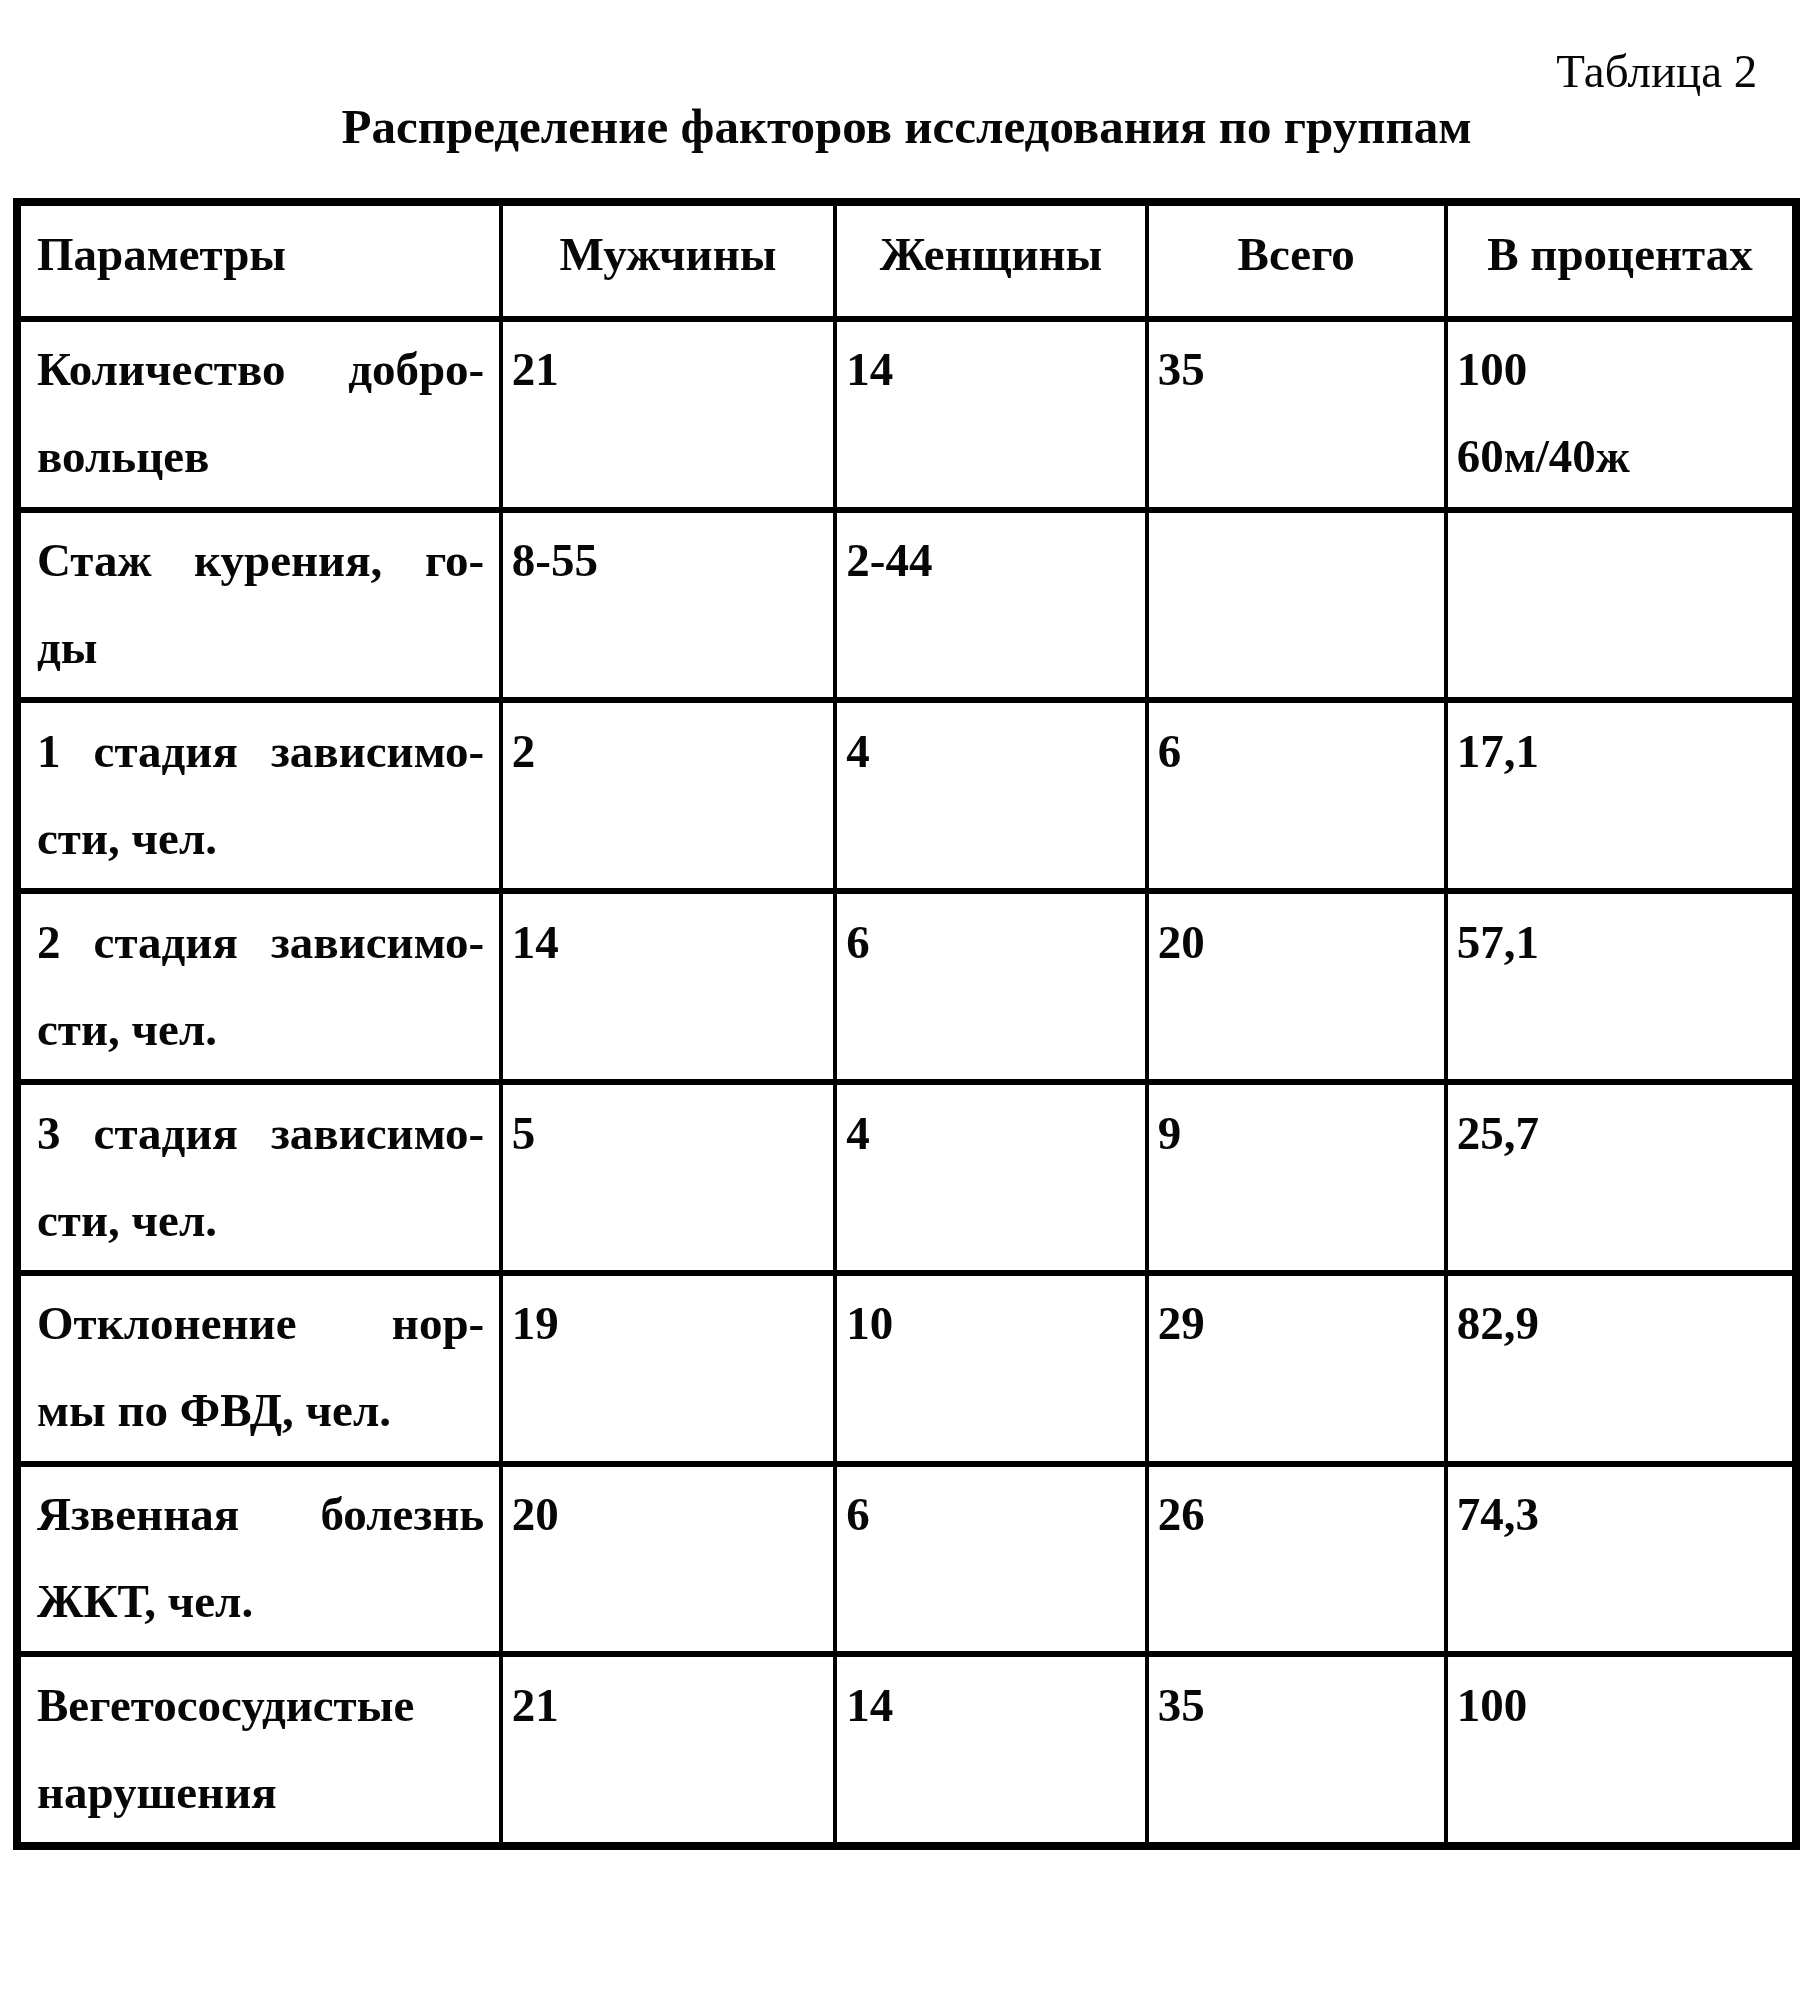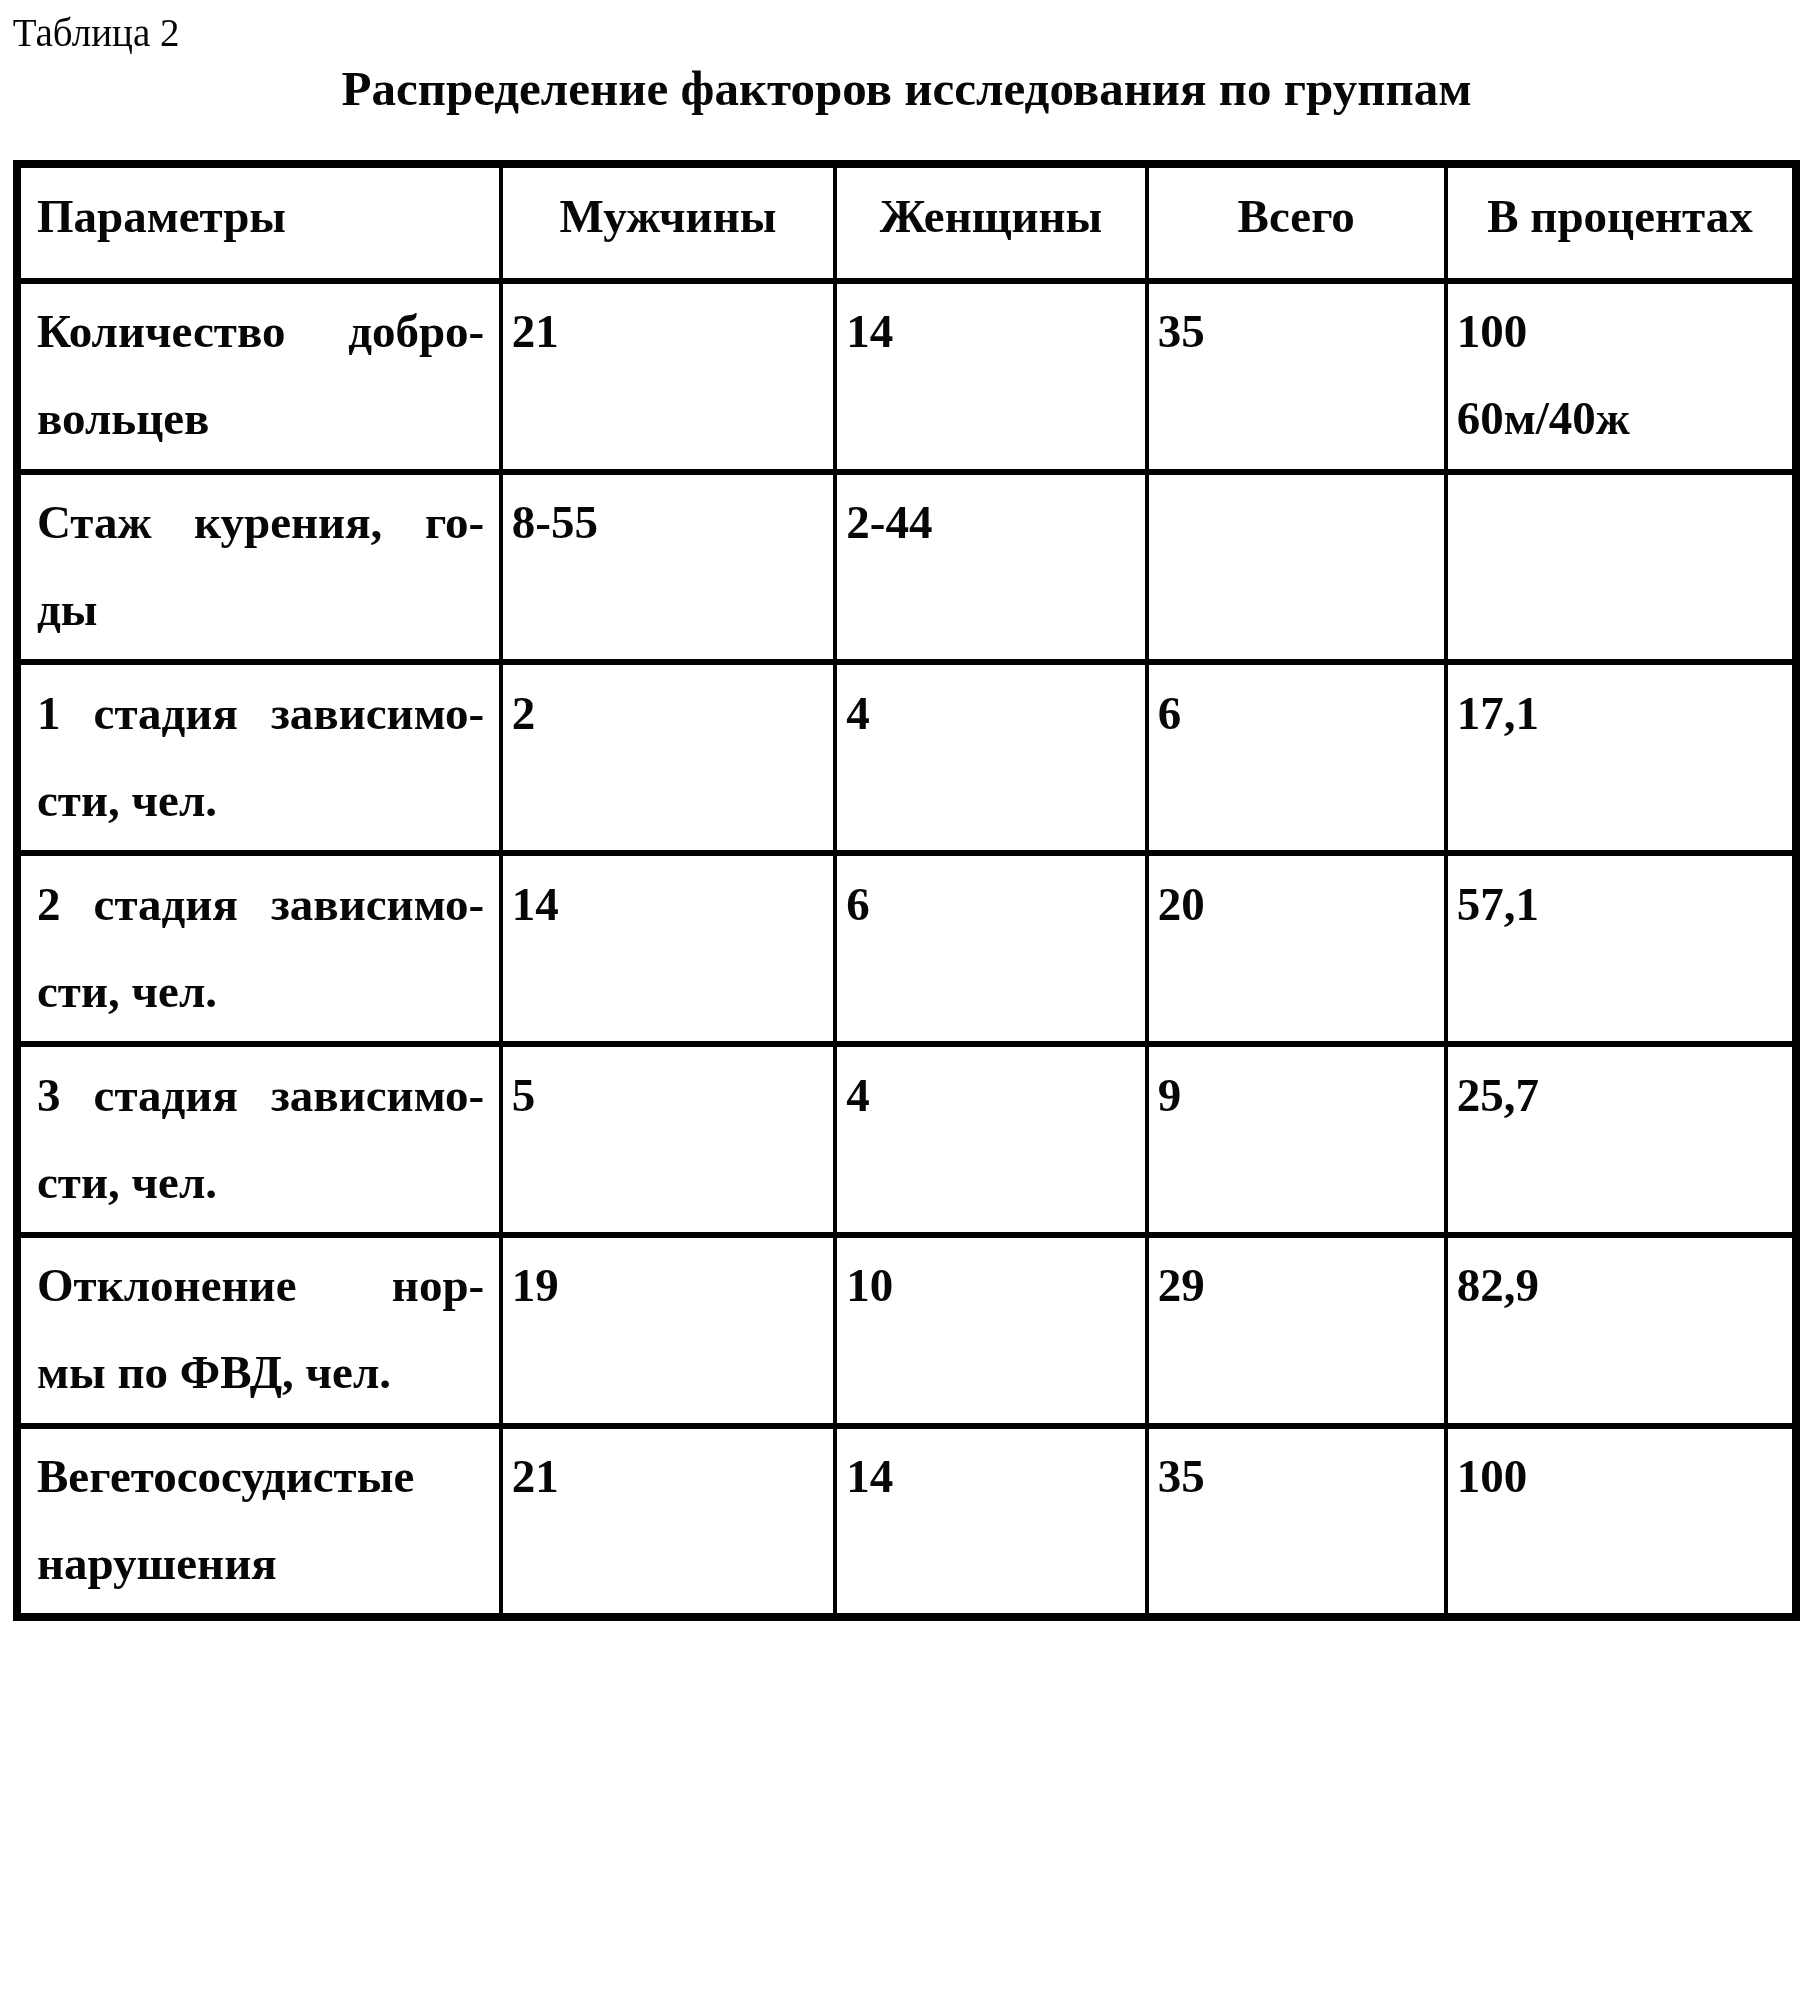--- a/index.html
+++ b/index.html
@@ -12,24 +12,26 @@
     font-family: "Liberation Serif", "DejaVu Serif", serif;
     color: #070707;
   }
   .page {
     box-sizing: border-box;
     width: 1813px;
     height: 2012px;
     padding: 5.4px 12.7px 0 12.7px;
   }
   .table-label {
-    font-size: 39px;
+    text-align: right;
+    font-size: 47px;
     line-height: 56px;
     padding-right: 43px;
     white-space: nowrap;
+    margin-top: 38px;
   }
   .doc-title {
     text-align: center;
     font-weight: bold;
     font-size: 49px;
     line-height: 56px;
     margin: 0 0 43px 0;
   }
   table.factors {
     border-collapse: collapse;
@@ -160,20 +162,32 @@
           </td>
           <td class="num">19</td>
           <td class="num">10</td>
           <td class="num">29</td>
           <td class="num">
             <div class="line">82,9</div>
           </td>
         </tr>
         <tr>
           <td class="param">
+            <div class="line just">Язвенная болезнь</div>
+            <div class="line">ЖКТ, чел.</div>
+          </td>
+          <td class="num">20</td>
+          <td class="num">6</td>
+          <td class="num">26</td>
+          <td class="num">
+            <div class="line">74,3</div>
+          </td>
+        </tr>
+        <tr>
+          <td class="param">
             <div class="line just">Вегетососудистые</div>
             <div class="line">нарушения</div>
           </td>
           <td class="num">21</td>
           <td class="num">14</td>
           <td class="num">35</td>
           <td class="num">
             <div class="line">100</div>
           </td>
         </tr>

